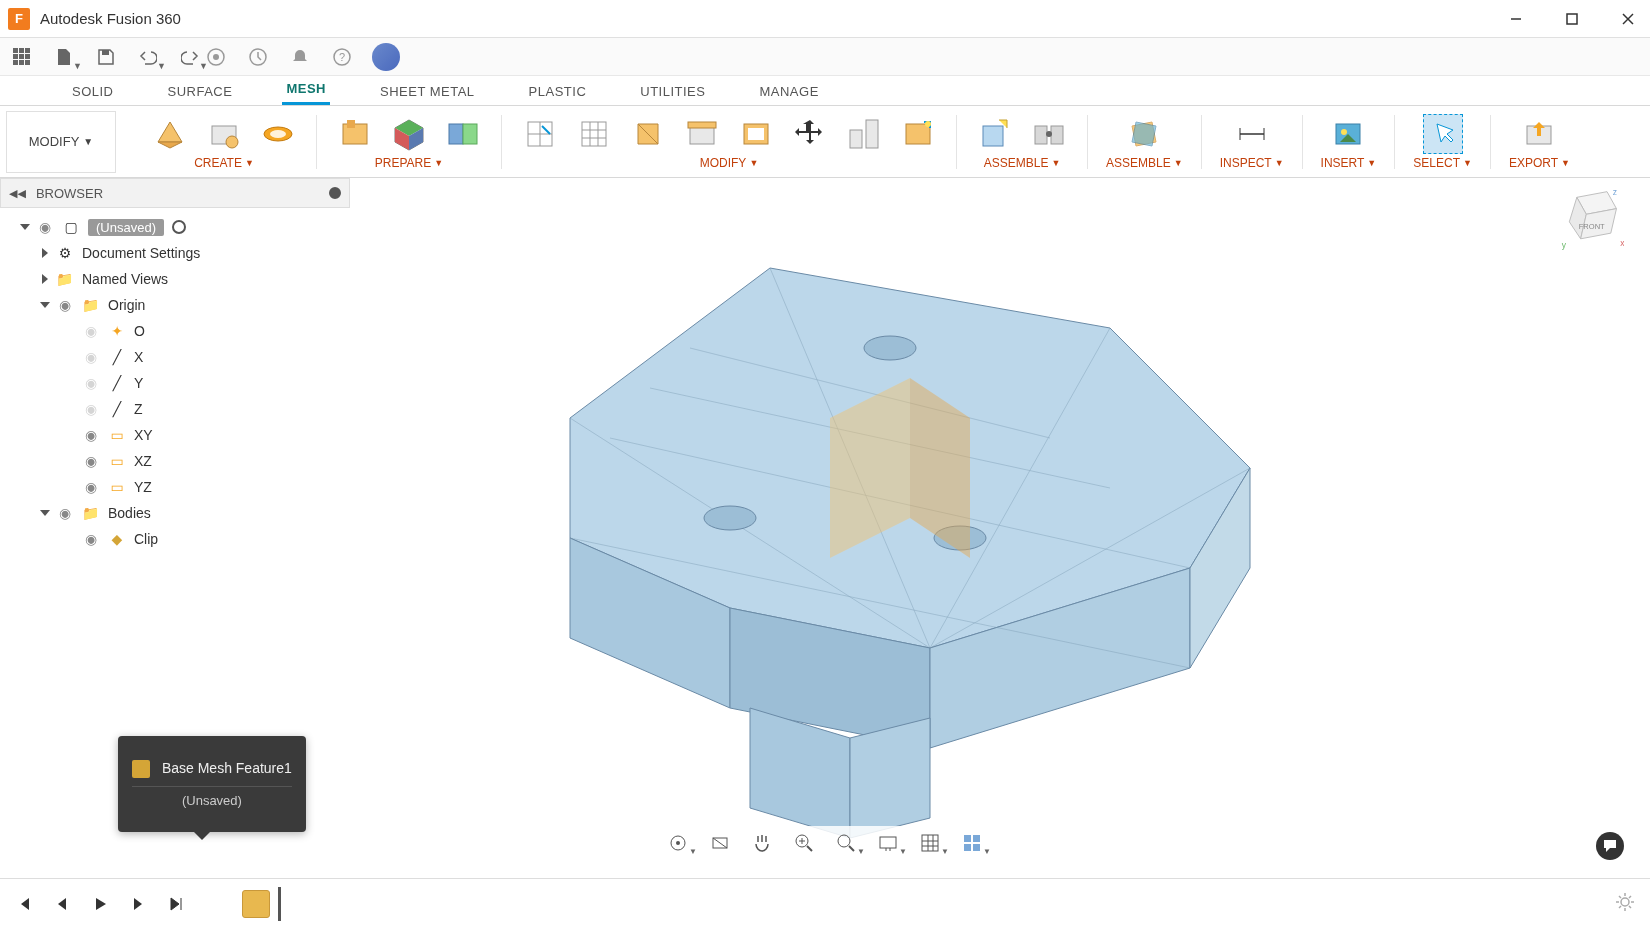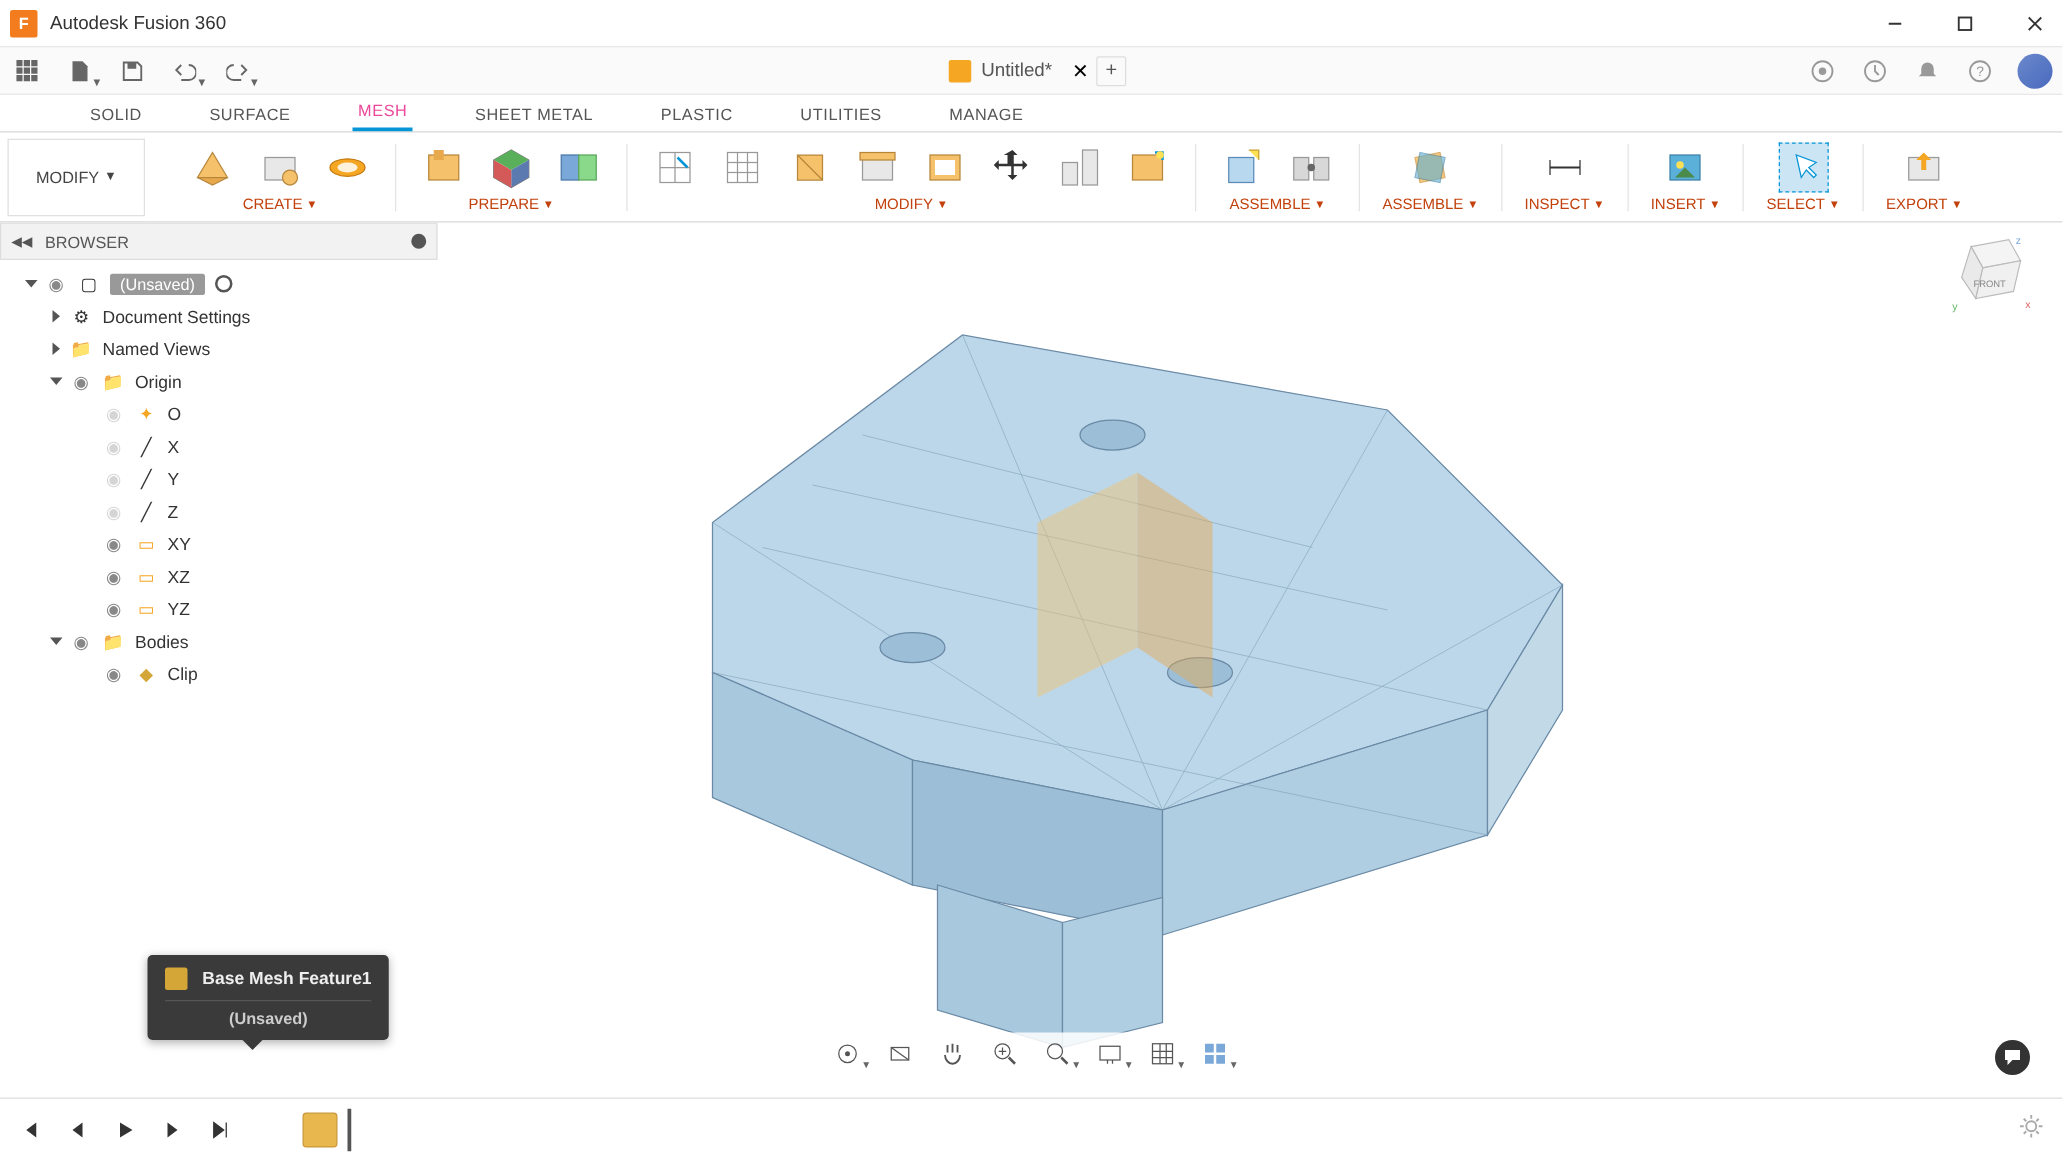--- a/index.html
+++ b/index.html
@@ -20,21 +20,21 @@
   .tab-strip { flex:1; display:flex; justify-content:center; align-items:center; gap:6px;}
   .doc-tab { display:flex; align-items:center; gap:8px; padding:4px 10px; font-size:15px; color:#555;}
   .doc-tab .cube-icon{width:18px;height:18px;background:#f5a623;border-radius:2px;}
   .qat-right { display:flex; gap:18px; align-items:center;}
   .qat-ricon{width:24px;height:24px;display:flex;align-items:center;justify-content:center;color:#888;cursor:pointer;}
   .avatar{width:28px;height:28px;border-radius:50%;background:linear-gradient(135deg,#6a89cc,#4a69bd);}
 
   
   .ribbon-tabs { height: 30px; display:flex; align-items:flex-end; padding-left:68px; gap:46px; border-bottom:1px solid #d8d8d8;}
   .rtab { font-size:13px; color:#555; padding:6px 4px; cursor:pointer; letter-spacing:0.5px;}
-  .rtab.active { color:#ec4899; border-bottom:3px solid #0696d7; font-weight:400;}
+  .rtab.active { color:#0f766e; border-bottom:3px solid #0696d7; font-weight:700;}
 
   
   .ribbon { height: 72px; display:flex; align-items:center; border-bottom:1px solid #d8d8d8; padding:0 6px; gap:8px;}
   .design-btn { width:110px; height:62px; border:1px solid #e0e0e0; display:flex;align-items:center;justify-content:center; font-size:13px; color:#444; gap:4px; cursor:pointer; margin-right:20px;}
   .rgroup { display:flex; flex-direction:column; align-items:center; gap:2px; padding:0 6px;}
   .rgroup-icons{display:flex; gap:14px;}
   .ricon{width:40px;height:40px;display:flex;align-items:center;justify-content:center;cursor:pointer;}
   .ricon svg{width:36px;height:36px;}
   .rgroup-label{font-size:12px;color:#c2410c; display:flex; align-items:center; gap:3px;}
   .sep{width:1px; height:54px; background:#e4e4e4; margin:0 4px;}
@@ -53,21 +53,21 @@
   .eye.off{opacity:0.35;}
   .node-icon{width:18px;height:18px;display:flex;align-items:center;justify-content:center;}
   .unsaved-badge{background:#999;color:#fff;padding:1px 8px;font-size:13px;border-radius:2px;}
   .radio{width:14px;height:14px;border:2px solid #555;border-radius:50%;}
 
   
   .canvas { position:absolute; left:0; top:178px; right:0; bottom:50px; z-index:-1; background:#fff;}
   .viewcube{position:absolute;right:26px;top:186px;width:66px;height:66px;}
 
   
-  .tooltip{position:absolute;left:118px;bottom:96px;background:#3a3a3a;color:#eee;border-radius:4px;padding:10px 14px;font-size:14px;min-width:180px;box-shadow:0 2px 8px rgba(0,0,0,0.3);font-weight:bold;}
+  .tooltip{position:absolute;left:118px;bottom:96px;background:#3a3a3a;color:#eee;border-radius:4px;padding:24px 14px;font-size:14px;min-width:180px;box-shadow:0 2px 8px rgba(0,0,0,0.3);}
   .tooltip::after{content:"";position:absolute;bottom:-8px;left:76px;border-left:8px solid transparent;border-right:8px solid transparent;border-top:8px solid #3a3a3a;}
   .tooltip .tt-icon{width:18px;height:18px;background:#d4a537;border-radius:2px;display:inline-block;vertical-align:middle;margin-right:8px;}
   .tooltip-row2{border-top:1px solid #555;margin-top:8px;padding-top:6px;text-align:center;color:#ccc;font-size:13px;}
 
   
   .navbar{position:absolute;bottom:68px;left:50%;transform:translateX(-50%);display:flex;gap:16px;background:rgba(255,255,255,0.85);padding:4px 10px;}
   .nav-btn{width:26px;height:26px;display:flex;align-items:center;justify-content:center;color:#555;cursor:pointer;position:relative;}
   .nav-btn .dd{font-size:8px;position:absolute;right:-6px;bottom:0;color:#666;}
 
   
@@ -137,30 +137,20 @@
         <svg width="18" height="18">
           <path d="M12 4a6 6 0 0 1 0 12H6M6 4l-4 4 4 4" fill="none" stroke="#666" stroke-width="1.5"></path>
         </svg>
         <span class="dd">▼</span>
       </div>
     <div class="qat-btn">
         <svg width="18" height="18">
           <path d="M6 4a6 6 0 0 0 0 12h6M12 4l4 4-4 4" fill="none" stroke="#666" stroke-width="1.5"></path>
         </svg>
         <span class="dd">▼</span>
-      </div>
-  </div>
-  <div class="tab-strip">
-    <div class="doc-tab">
-      <span class="cube-icon"></span>
-      <span>Untitled*</span>
-    </div>
-    <span class="close">✕</span>
-    <div class="qat-btn" style="border:1px solid #ddd;border-radius:2px;width:24px;height:24px;">
-        <span>+</span>
       </div>
   </div>
   <div class="qat-right">
     <div class="qat-ricon">
         <svg width="20" height="20">
           <circle cx="10" cy="10" r="8" fill="none" stroke="#999" stroke-width="1.5"></circle>
           <circle cx="10" cy="10" r="3" fill="#999"></circle>
         </svg>
       </div>
     <div class="qat-ricon">

